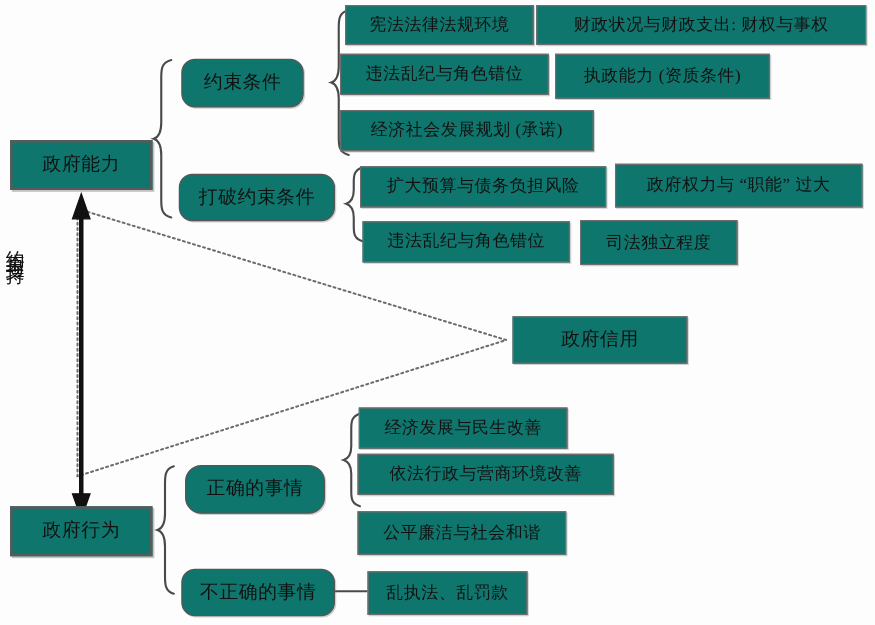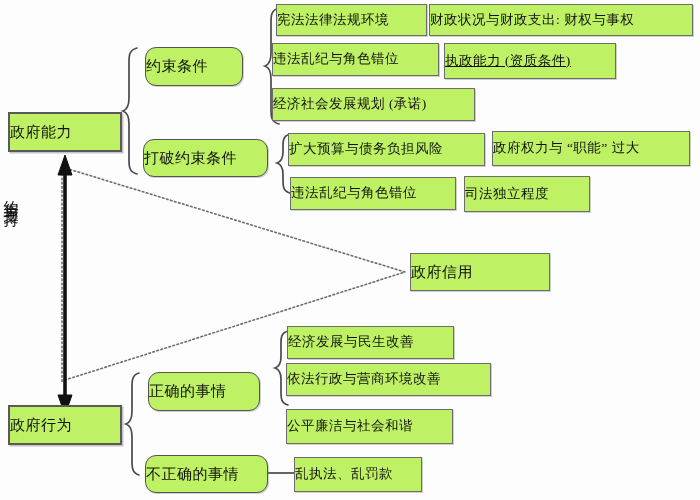--- a/index.html
+++ b/index.html
@@ -14,22 +14,23 @@
     height: 500px;
     background: #fdfdfd;
     font-family: "Liberation Serif", "DejaVu Serif", serif;
     overflow: hidden;
   }
   .node {
     position: absolute;
     box-sizing: border-box;
     display: flex;
     align-items: center;
+    justify-content: center;
     text-align: center;
-    background: #bef264;
+    background: #0f766e;
     color: #111111;
     line-height: 1.1;
     white-space: nowrap;
     letter-spacing: 0.5px;
   }
   
   .rect {
     border: 1.6px solid #6d6d6d;
     box-shadow: 1px 1px 0 rgba(120,120,120,0.35);
   }
@@ -149,21 +150,21 @@
   </div>
 
   <div class="node round fs-15" style="left:145px; top:47px; width:98px; height:39px;">
     <span>约束条件</span>
   </div>
 
   <div class="node round fs-15" style="left:143px; top:139px; width:125px; height:38px;">
     <span>打破约束条件</span>
   </div>
 
-  <div class="node round fs-15" style="left:148px; top:372px; width:112px; height:39px;">
+  <div class="node round fs-15" style="left:148px; top:372px; width:112px; height:39px;border-radius:13px;">
     <span>正确的事情</span>
   </div>
 
   <div class="node round fs-15" style="left:145px; top:455px; width:123px; height:38px;">
     <span>不正确的事情</span>
   </div>
 
   <div class="node rect fs-15" style="left:410px; top:253px; width:140px; height:38px;">
     <span>政府信用</span>
   </div>
@@ -173,21 +174,21 @@
   </div>
 
   <div class="node rect fs-135" style="left:429px; top:4px; width:264px; height:32px;">
     <span>财政状况与财政支出: 财权与事权</span>
   </div>
 
   <div class="node rect fs-135" style="left:272px; top:43px; width:167px; height:33px;">
     <span>违法乱纪与角色错位</span>
   </div>
 
-  <div class="node rect fs-135" style="left:444px; top:43px; width:172px; height:36px;text-decoration:underline;">
+  <div class="node rect fs-135" style="left:444px; top:43px; width:172px; height:36px;">
     <span>执政能力 (资质条件)</span>
   </div>
 
   <div class="node rect fs-135" style="left:272px; top:88px; width:203px; height:33px;">
     <span>经济社会发展规划 (承诺)</span>
   </div>
 
   <div class="node rect fs-135" style="left:288px; top:133px; width:197px; height:33px;">
     <span>扩大预算与债务负担风险</span>
   </div>

